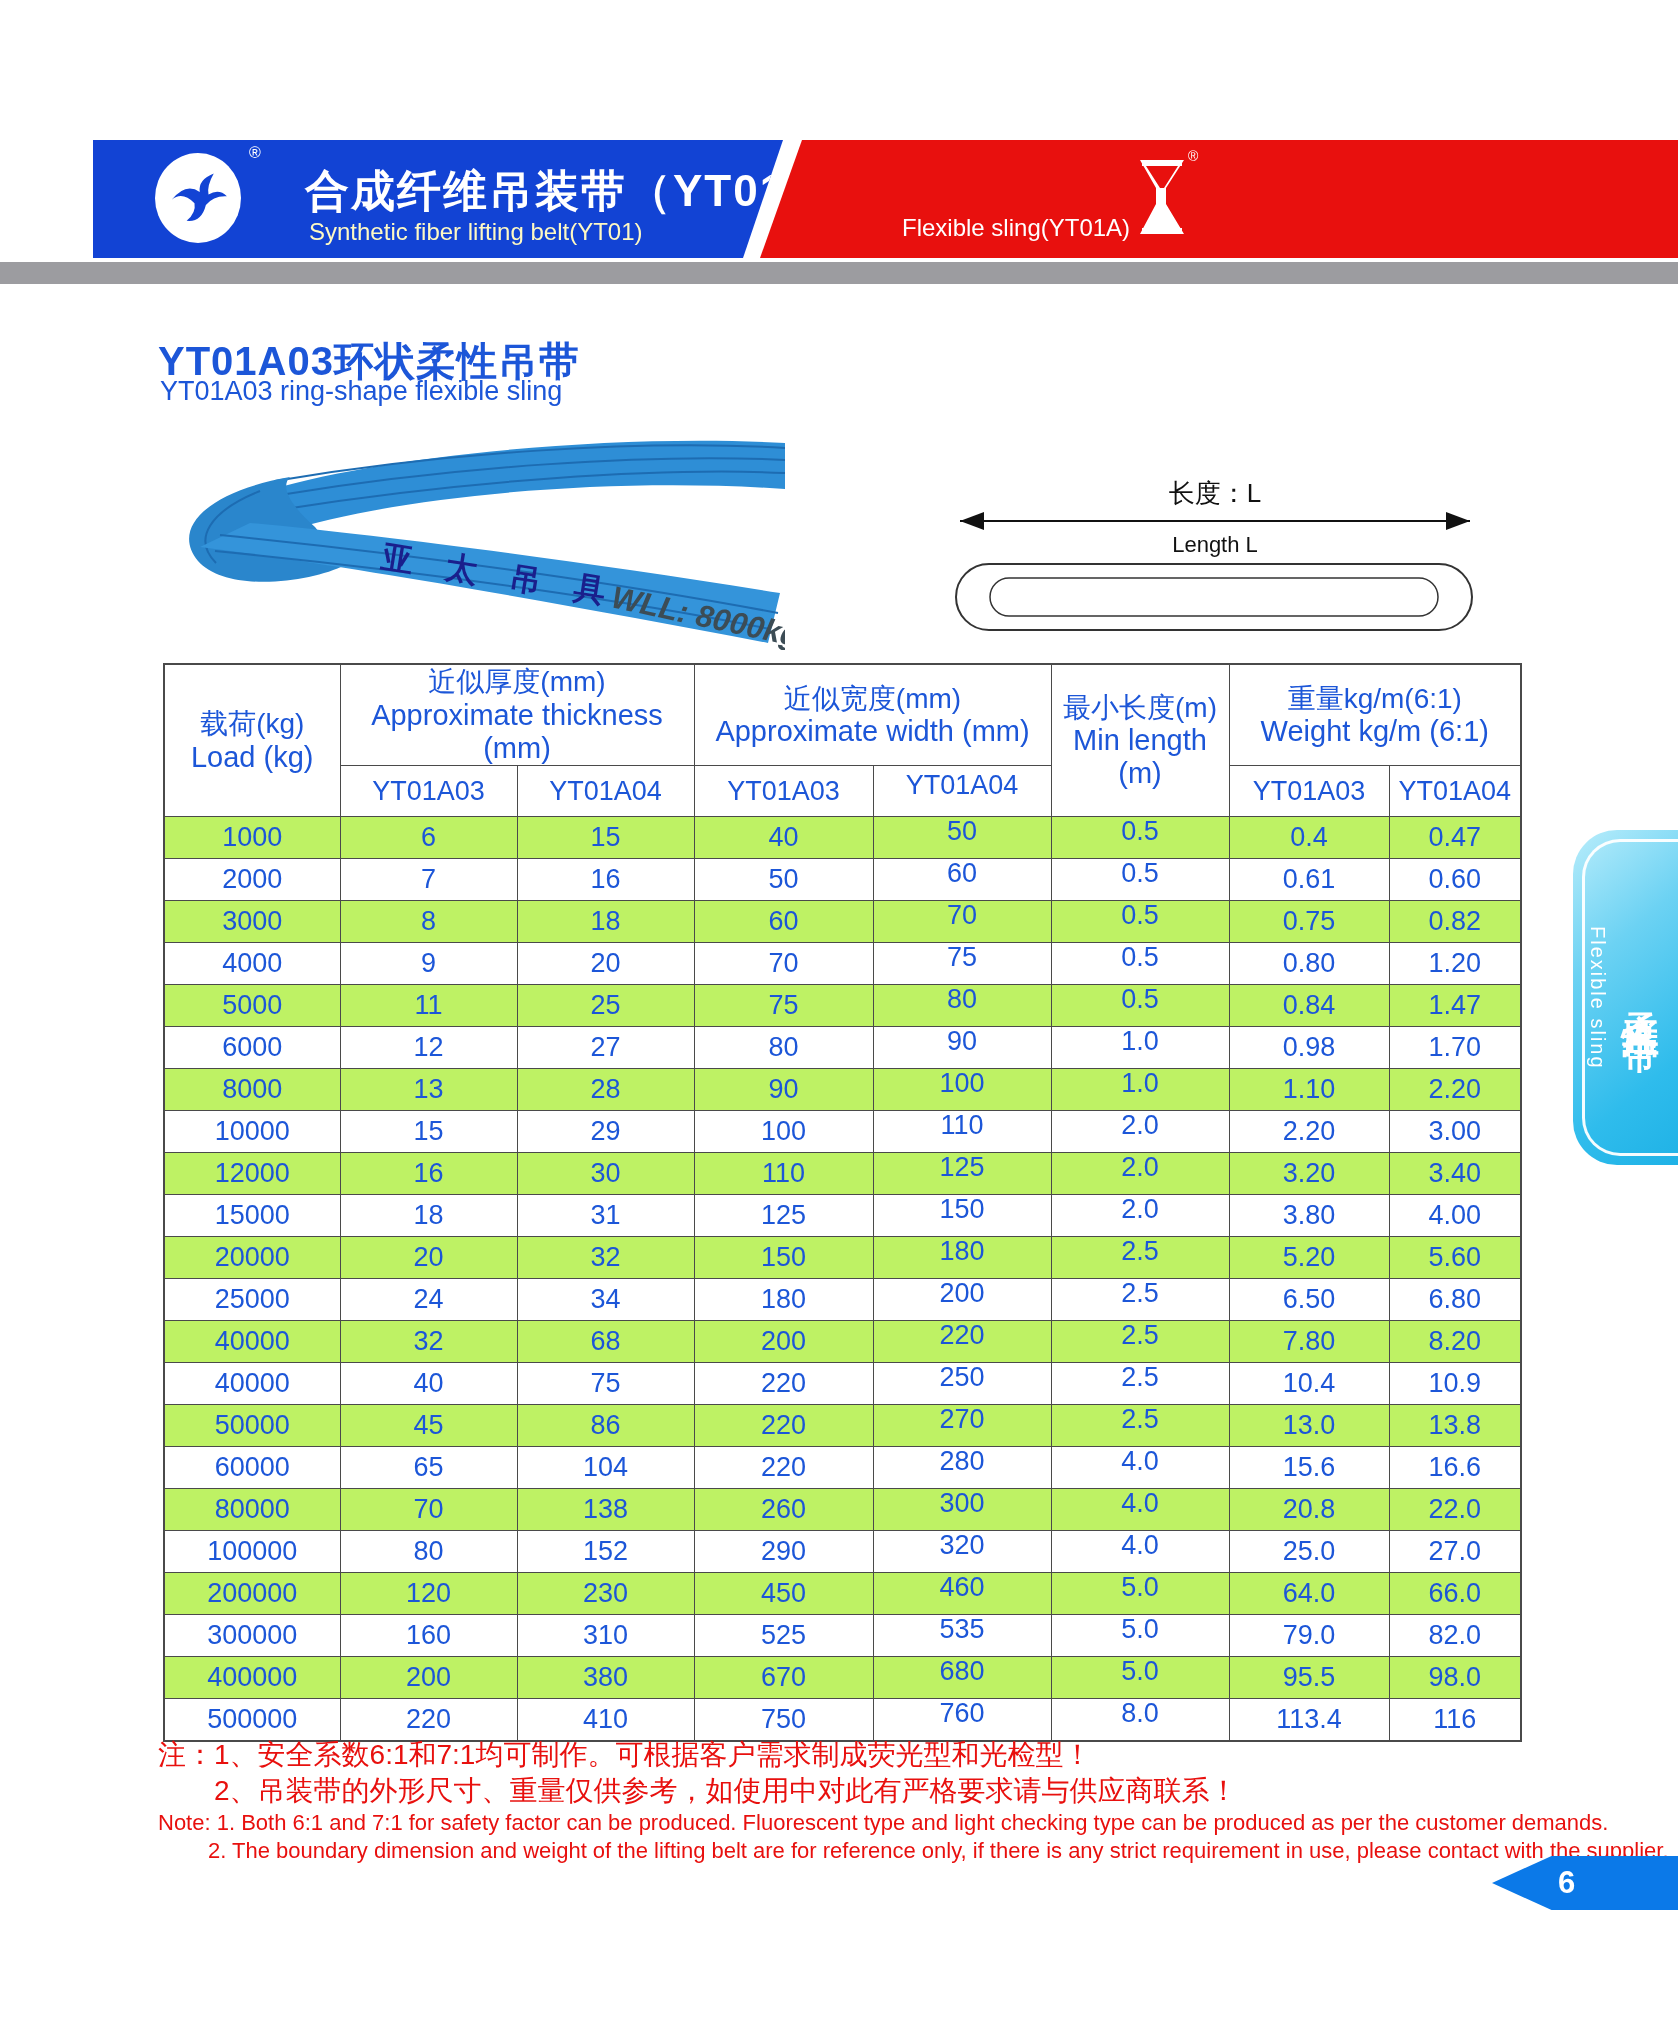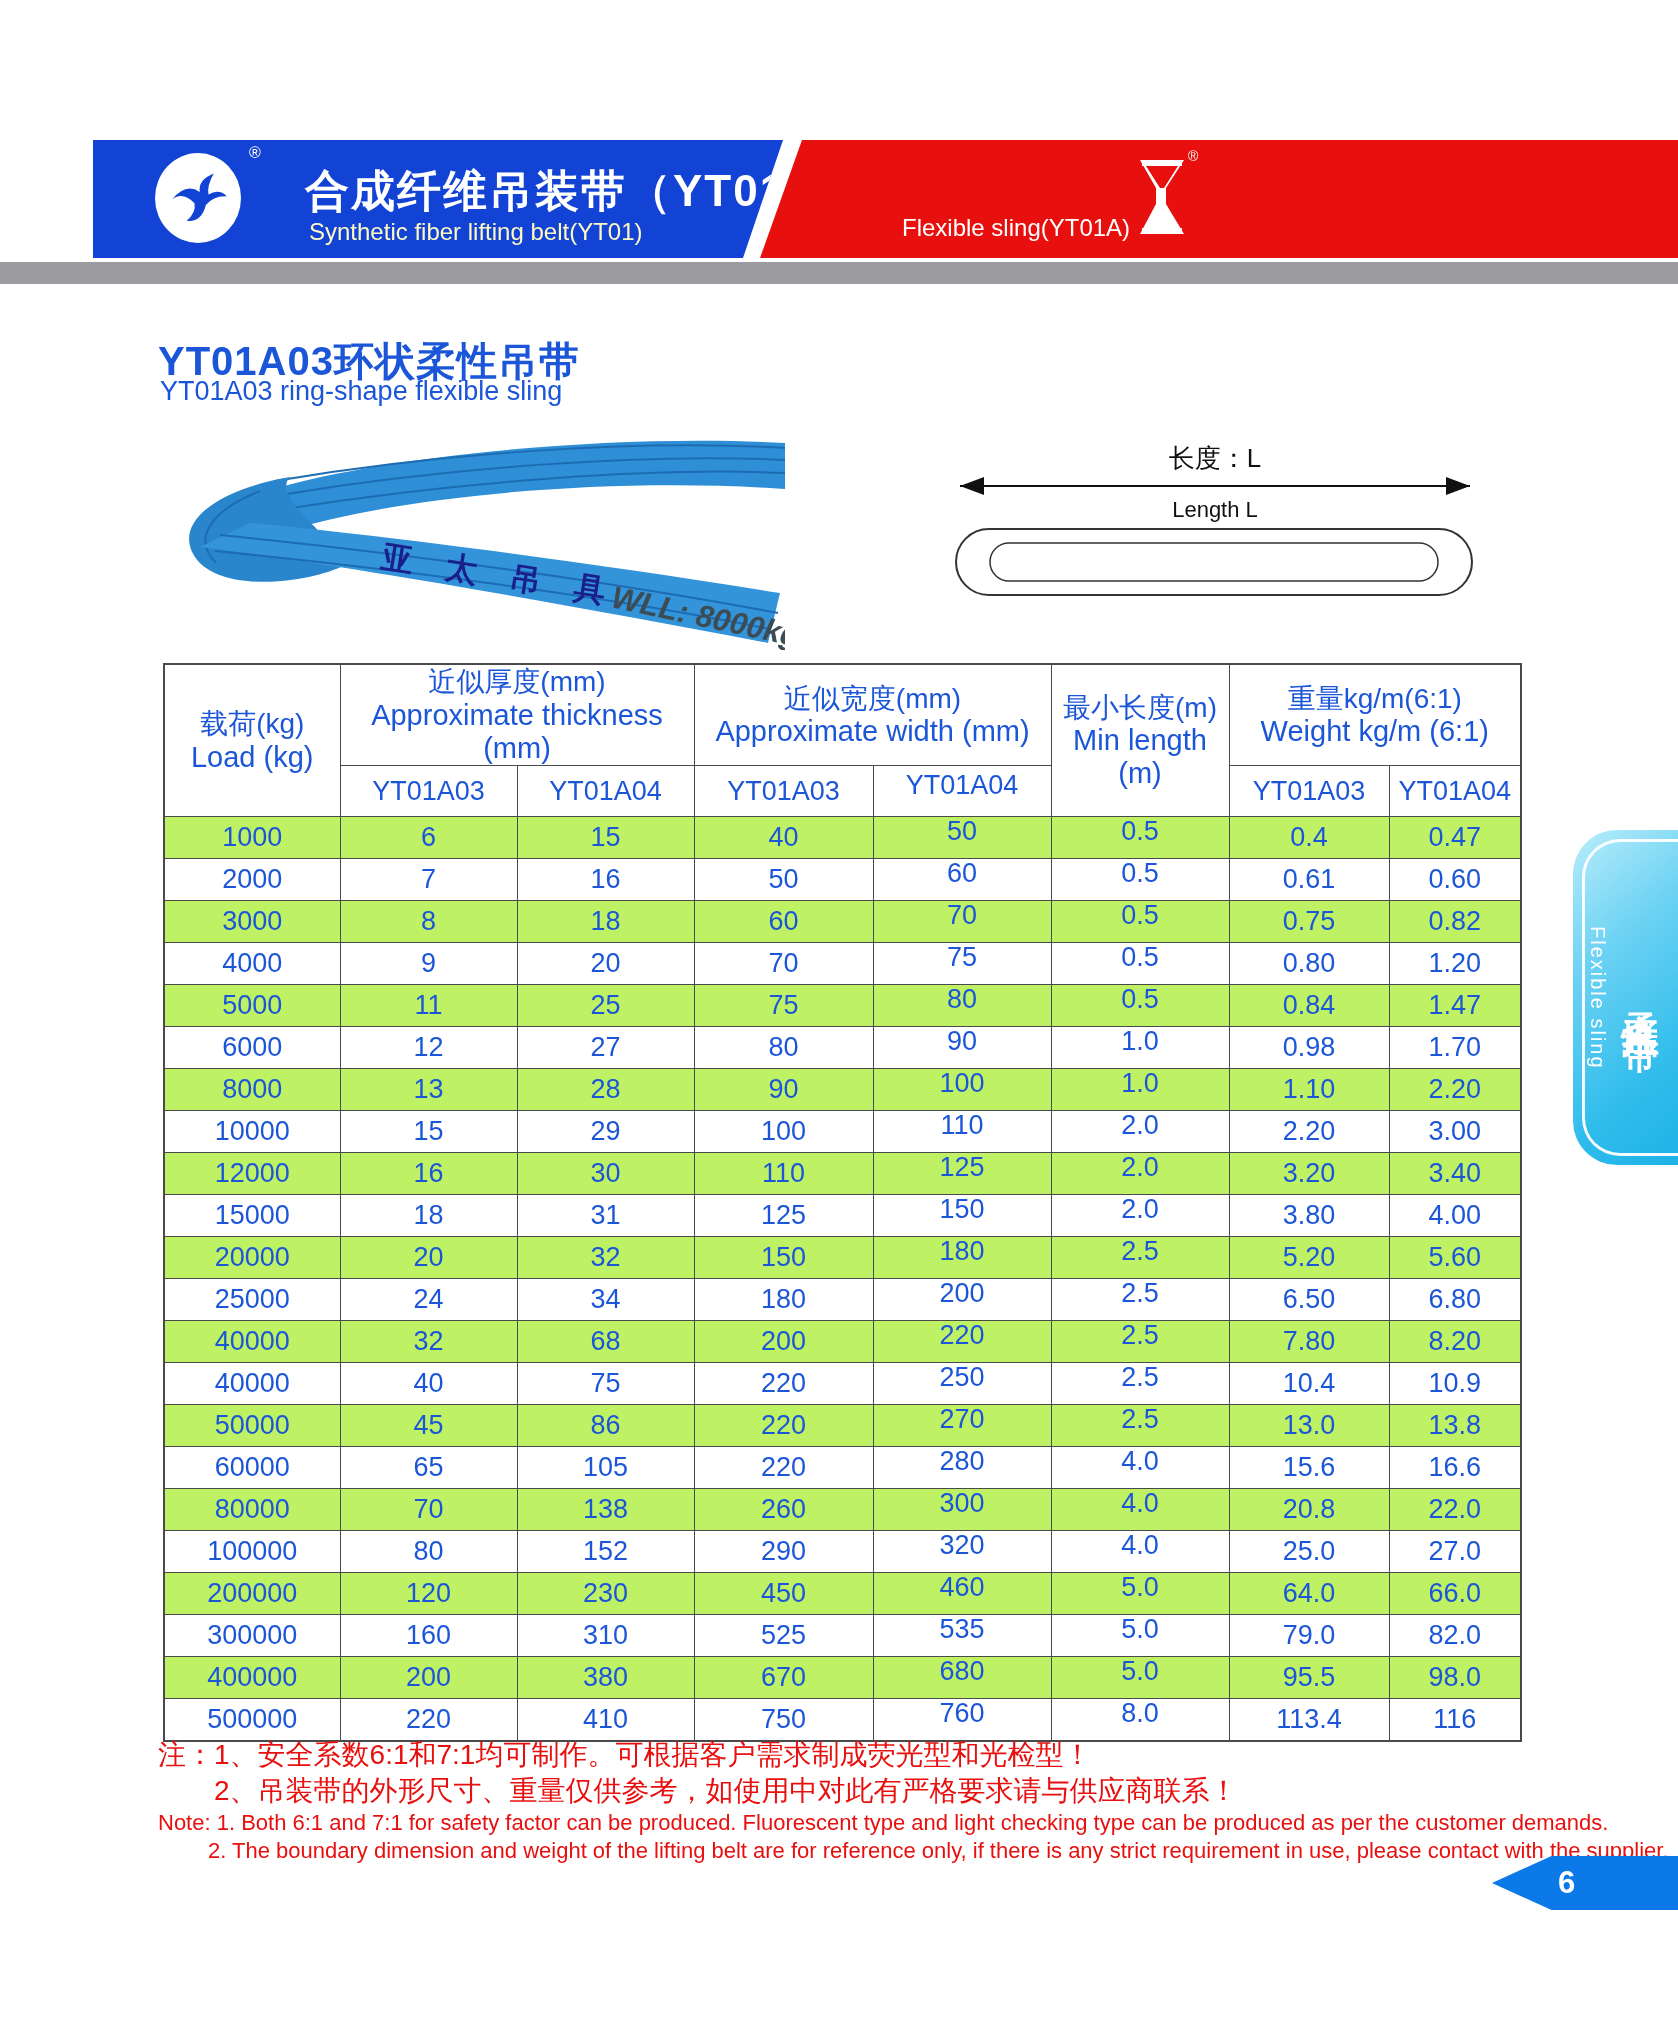--- a/index.html
+++ b/index.html
@@ -23,21 +23,21 @@
   .hourglass-reg{position:absolute;left:428px;top:8px;color:#ffffff;font-size:14px;}
   .bar-gray{position:absolute;left:0;top:262px;width:1678px;height:22px;background:#9c9ca0;}
 
   
   .sec-title-zh{position:absolute;left:158px;top:334px;color:#1c56d8;font-size:40px;font-weight:bold;
                 letter-spacing:1px;white-space:nowrap;}
   .sec-title-en{position:absolute;left:160px;top:376px;color:#1c56d8;font-size:27px;white-space:nowrap;}
 
   
   .photo{position:absolute;left:140px;top:415px;width:645px;height:235px;}
-  .diagram{position:absolute;left:948px;top:439px;width:534px;height:160px;text-decoration:underline;}
+  .diagram{position:absolute;left:948px;top:474px;width:534px;height:160px;text-decoration:underline;}
 
   
   .spec-table{position:absolute;left:163px;top:663px;width:1357px;border-collapse:collapse;
               table-layout:fixed;color:#1c56d8;}
   .spec-table th,.spec-table td{border:1px solid #4a4a4a;text-align:center;vertical-align:middle;
               padding:0;overflow:hidden;}
   .spec-table{border:2px solid #4a4a4a;}
   .spec-table thead tr:first-child th{height:74px;}
   .spec-table thead tr:last-child th{height:50px;font-size:27px;font-weight:normal;margin-left:16px;}
   .hd-zh{font-size:28px;font-weight:normal;line-height:1.2;}
@@ -325,21 +325,21 @@
           <td>86</td>
           <td>220</td>
           <td><span class="raised">270</span></td>
           <td><span class="raised">2.5</span></td>
           <td>13.0</td>
           <td>13.8</td>
         </tr>
         <tr>
           <td>60000</td>
           <td>65</td>
-          <td>105</td>
+          <td>104</td>
           <td>220</td>
           <td><span class="raised">280</span></td>
           <td><span class="raised">4.0</span></td>
           <td>15.6</td>
           <td>16.6</td>
         </tr>
         <tr class="alt">
           <td>80000</td>
           <td>70</td>
           <td>138</td>

